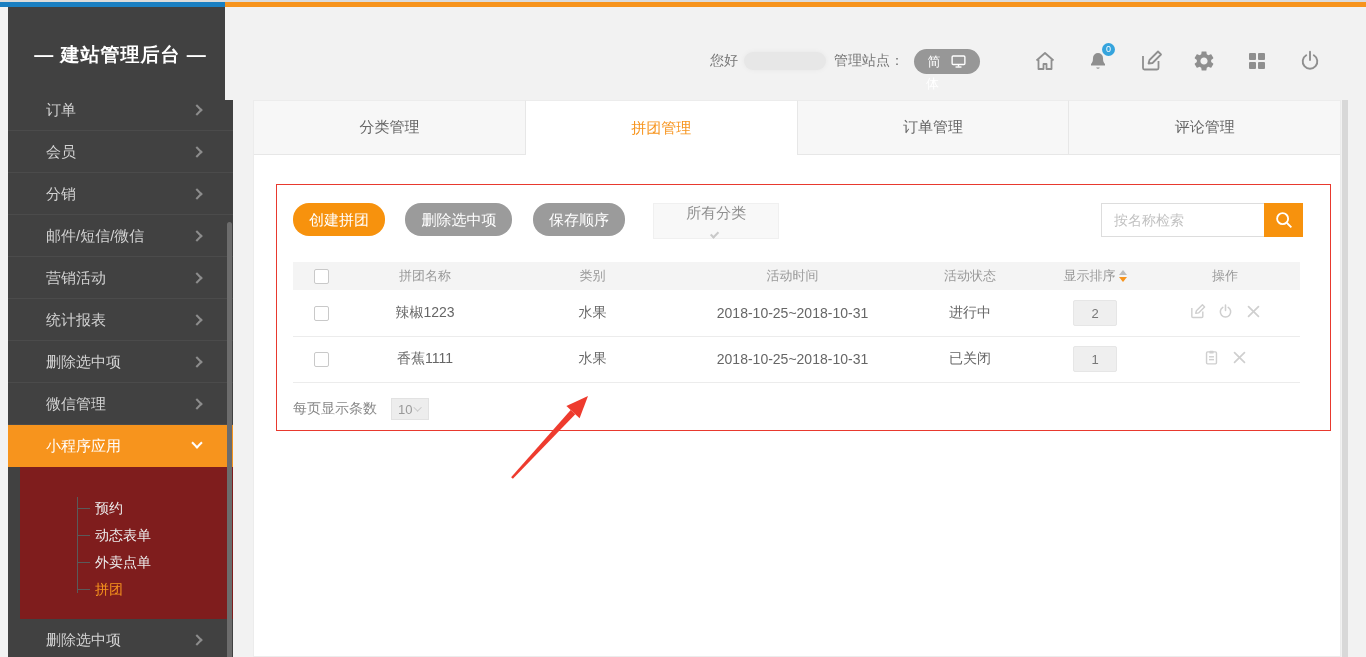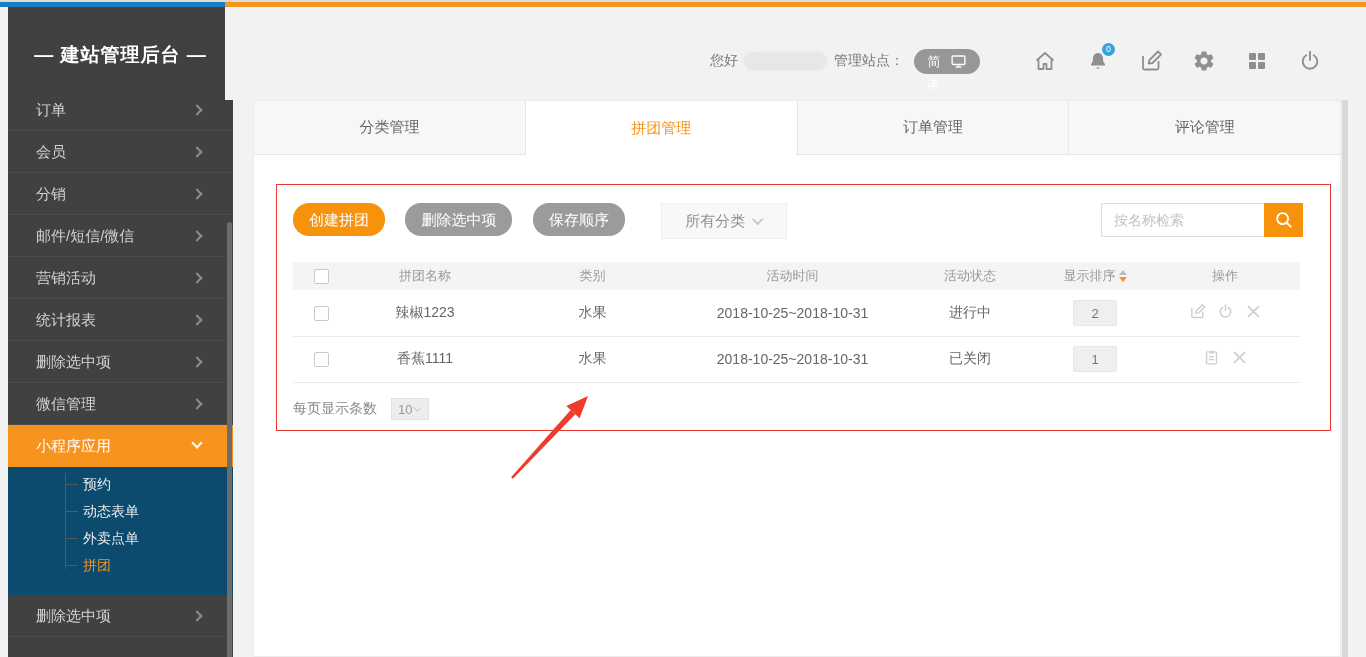--- a/index.html
+++ b/index.html
@@ -9,25 +9,25 @@
   #accent-strip { position:absolute; top:0; left:0; width:1366px; height:7px; background:#dcdcdc; }
   #accent-blue { position:absolute; top:2px; left:0; width:225px; height:5px; background:#1a7fc1; }
   #accent-orange { position:absolute; top:2px; left:225px; width:1141px; height:5px; background:#f7941d; }
 
   
   #sidebar { position:absolute; top:7px; left:8px; width:225px; height:650px; background:#414141; overflow:hidden; }
   .side-title { margin-top:35px; text-align:center; color:#fff; font-size:19px; font-weight:bold; letter-spacing:1px; }
   #side-menu { margin-top:30px; }
   .menu-clip { height:33px; overflow:hidden; position:relative; }
   .menu-clip .menu-item { margin-top:-9px; }
-  .menu-item { height:42px; line-height:42px; padding-left:28px; color:#d2d2d2; font-size:15px; border-bottom:1px solid #4b4b4b; position:relative; cursor:pointer; }
+  .menu-item { height:42px; line-height:42px; padding-left:38px; color:#d2d2d2; font-size:15px; border-bottom:1px solid #4b4b4b; position:relative; cursor:pointer; }
   .menu-item .chev { position:absolute; right:32px; top:17px; width:8px; height:8px; border-top:2px solid #8d8d8d; border-right:2px solid #8d8d8d; transform:rotate(45deg); }
   .menu-item.active { background:#f7941d; color:#fff; border-bottom:none; }
   .menu-item.active .chev { border-color:#fff; transform:rotate(135deg); top:14px; }
-  #submenu { background:#0c4a6e; padding:4px 0 16px 0; position:relative; }
+  #submenu { background:#7f1d1d; padding:28px 0 16px 0; position:relative;margin-left:12px; }
   .subtree { position:relative; }
   .tree-vline { position:absolute; left:57px; top:2px; width:1px; height:96px; background:#5a5a5a; }
   .sub-item { height:27px; line-height:27px; padding-left:75px; color:#ececec; font-size:14px; position:relative; cursor:pointer; }
   .sub-item::before { content:""; position:absolute; left:57px; top:13px; width:13px; height:1px; background:#5a5a5a; }
   .sub-item.active { color:#f7941d; }
   #side-scrollthumb { position:absolute; left:219px; top:215px; width:5px; height:442px; background:#6c6c6c; border-radius:3px; }
 
   
   #topbar { position:absolute; top:7px; left:225px; width:1141px; height:93px; background:#f2f2f2; }
   #topbar-cluster { position:absolute; top:38px; right:44px; height:32px; display:flex; align-items:center; }
@@ -51,21 +51,21 @@
 
   
   #anno-rect { position:absolute; top:184px; left:276px; width:1055px; height:247px; border:1px solid #e8392e; pointer-events:none; }
   #anno-arrow { position:absolute; top:370px; left:480px; width:200px; height:140px; pointer-events:none; }
 
   
   #toolbar { position:absolute; top:203px; left:293px; width:1010px; height:36px; }
   .btn { display:inline-block; height:33px; line-height:33px; padding:0 16px; font-size:15px; color:#fff; border:none; border-radius:16px; cursor:pointer; margin-right:16px; vertical-align:top; font-family:inherit; }
   .btn-orange { background:#f7920d; }
   .btn-gray { background:#9b9b9b; }
-  #cat-filter { display:inline-flex; align-items:center; justify-content:center; gap:10px; width:126px; height:36px; margin-left:16px; background:#f8f8f8; border:1px solid #f0f0f0; color:#8f8f8f; font-size:15px; cursor:pointer; vertical-align:top; }
+  #cat-filter { display:inline-flex; align-items:center; justify-content:center; gap:10px; width:126px; height:36px; margin-left:8px; background:#f8f8f8; border:1px solid #f0f0f0; color:#8f8f8f; font-size:15px; cursor:pointer; vertical-align:top;flex-direction:column; }
   .chev-down { width:8px; height:8px; border-left:2px solid #c9c9c9; border-bottom:2px solid #c9c9c9; transform:rotate(-45deg) translateY(-2px); }
   #search-group { position:absolute; right:0; top:0; display:flex; }
   #search-input { width:163px; height:34px; border:1px solid #ddd; border-right:none; padding:0 12px; font-size:14px; color:#666; outline:none; font-family:inherit; }
   #search-input::placeholder { color:#c2c2c2; }
   #search-btn { width:39px; height:34px; background:#f7920d; border:none; display:flex; align-items:center; justify-content:center; cursor:pointer; }
 
   
   #grid { position:absolute; top:262px; left:293px; width:1007px; border-collapse:collapse; table-layout:fixed; }
   #grid thead td { background:#f4f4f4; height:28px; font-size:13px; color:#999; text-align:center; }
   #grid tbody td { height:46px; font-size:14px; color:#666; text-align:center; border-bottom:1px solid #ececec; background:#fff; }

